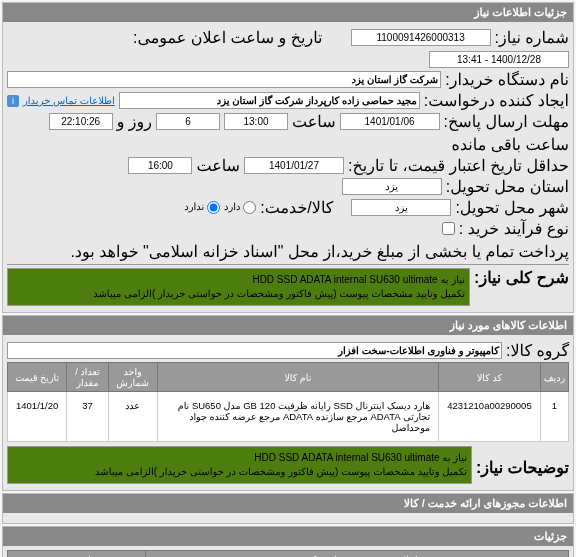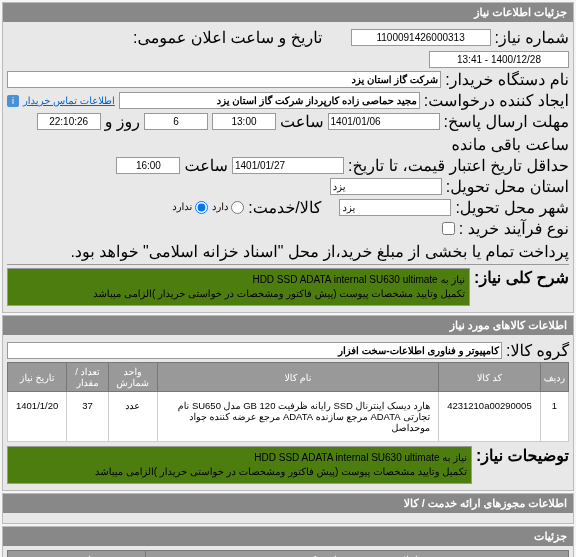--- a/index.html
+++ b/index.html
@@ -5,21 +5,21 @@
 * { margin:0; padding:0; box-sizing:border-box; }
 body { font-family: Tahoma, Arial, sans-serif; font-size:10px; background:#f5f5f5; width:576px; direction:rtl; }
 .panel { background:#e8e8e8; border:1px solid #bbb; margin:2px; }
 .panel-header { background:#888; color:#fff; padding:3px 6px; font-size:11px; font-weight:bold; }
 .panel-body { padding:4px; }
 .row { display:flex; align-items:center; margin:2px 0; gap:4px; flex-wrap:wrap; }
 .label { font-size:16px; white-space:nowrap; }
 .field { background:#fff; border:1px solid #999; padding:2px 2px; font-size:10px; min-height:16px; display:inline-block; }
 .field.wide { flex:1;font-weight:bold; }
 .field.w80 { width:64px; text-align:center; }
-.field.w100 { width:112px; text-align:left; }
+.field.w100 { width:100px; text-align:center; }
 .field.w140 { width:140px; text-align:center; }
 .link { color:#0066cc; text-decoration:underline; cursor:pointer; font-size:10px; }
 .sep { border-top:1px solid #999; margin:3px 0; }
 input[type=radio]{vertical-align:middle;}
 table { width:100%; border-collapse:collapse; background:#fff; font-size:9.5px; }
 th { background:#999; color:#fff; padding:3px; border:1px solid #777; font-weight:normal; }
 td { padding:8px; border:1px solid #ccc; text-align:center; vertical-align:top; }
 td.rt { text-align:right; }
 .desc-box { background:#4d7c0f; border:1px solid #999; padding:4px; font-size:10px; line-height:1.4; }
 </style>
@@ -112,37 +112,37 @@
     </div>
 
     <table>
       <thead>
         <tr>
           <th>ردیف</th>
           <th>کد کالا</th>
           <th>نام کالا</th>
           <th>واحد شمارش</th>
           <th>تعداد / مقدار</th>
-          <th>تاریخ نیاز</th>
+          <th>تاریخ قیمت</th>
         </tr>
       </thead>
       <tbody>
         <tr>
           <td>1</td>
           <td style="direction:ltr;">4231210a00290005</td>
           <td class="rt">هارد دیسک اینترنال SSD رایانه ظرفیت GB 120 مدل SU650 نام تجارتی ADATA مرجع سازنده ADATA مرجع عرضه کننده جواد موحداصل</td>
           <td>عدد</td>
           <td>37</td>
           <td>1401/1/20</td>
         </tr>
       </tbody>
     </table>
 
     <div class="row" style="align-items:flex-start; margin-top:4px;">
-      <span class="label" style="font-weight:bold;">توضیحات نیاز:</span>
+      <span class="label" style="font-weight:bold;margin-top:12px;">توضیحات نیاز:</span>
       <div class="desc-box" style="flex:1;">
         <span>نیاز به</span>
         <span style="direction:ltr;unicode-bidi:embed;">HDD SSD ADATA internal SU630 ultimate</span><br>
         <span>تکمیل وتایید مشخصات پیوست (پیش فاکتور ومشخصات در خواستی خریدار )الزامی میباشد</span>
       </div>
     </div>
 
   </div>
 </div>
 

